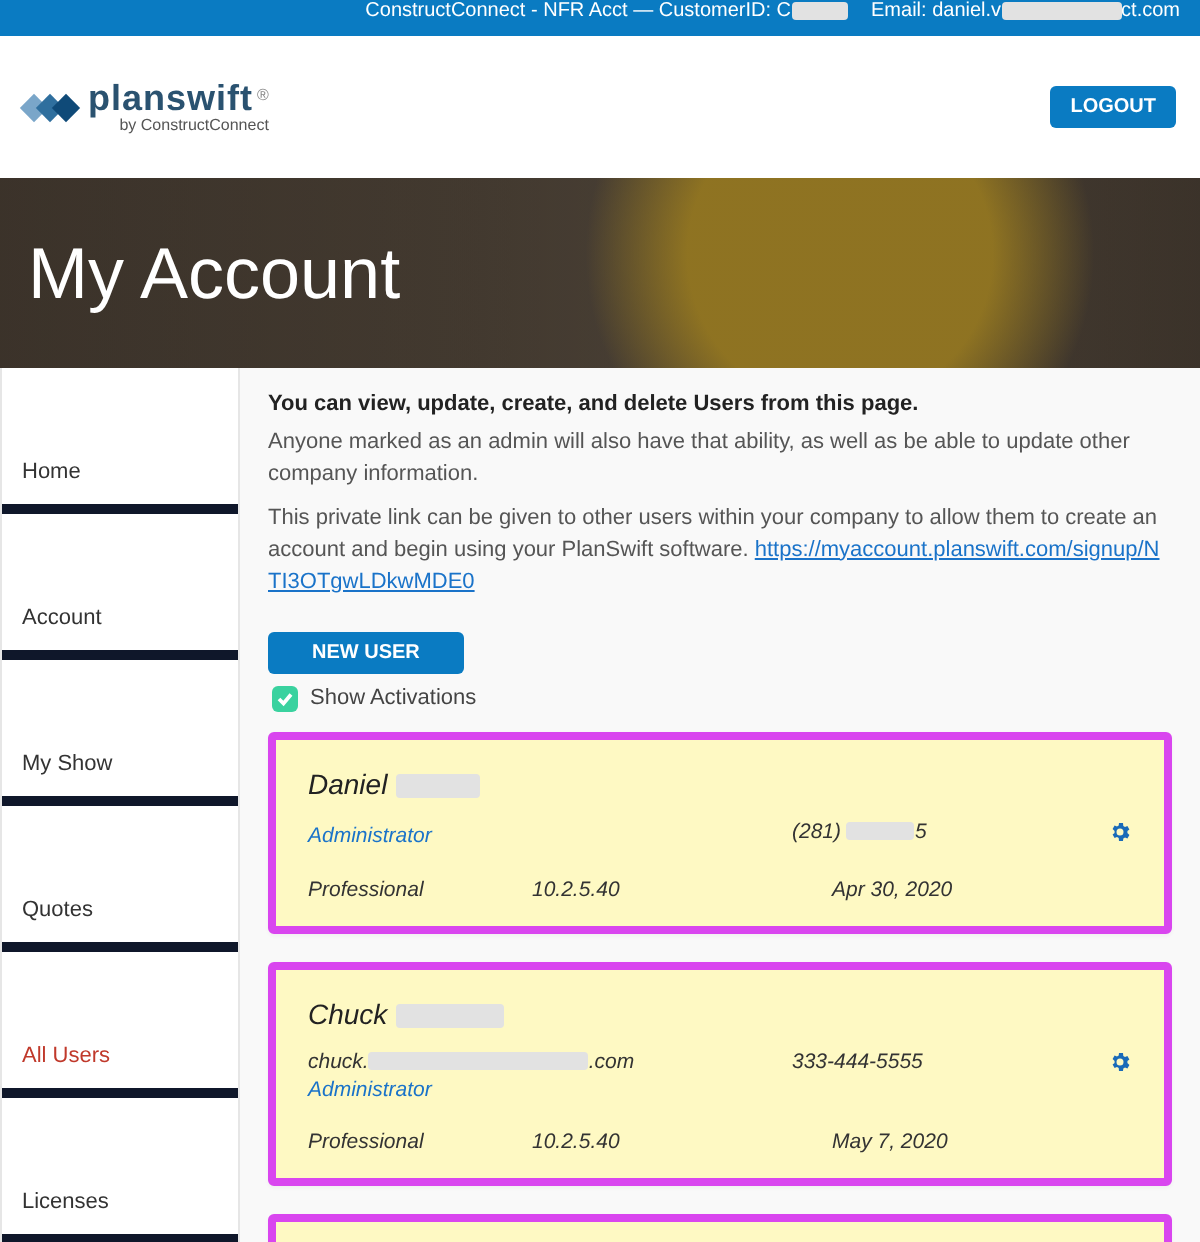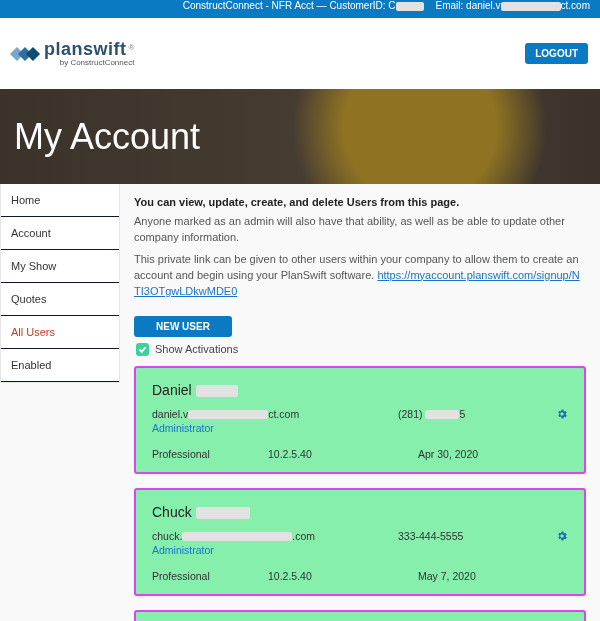--- a/index.html
+++ b/index.html
@@ -17,33 +17,33 @@
   .logo-text .reg { font-size:8px; color:#888; vertical-align:super; margin-left:2px;}
   .logo-text .byline { font-size:8px; color:#555; text-align:right; margin-top:1px;}
   .logout-btn { background:#0a7bc2; color:#fff; border:none; border-radius:3px; padding:5px 10px; font-size:10px; font-weight:700; cursor:pointer;}
   .hero { background: linear-gradient(rgba(60,50,40,0.55),rgba(60,50,40,0.55)),
             radial-gradient(circle at 70% 40%, #f3c21a 0%, #f3c21a 18%, rgba(243,194,26,0) 30%),
             linear-gradient(90deg,#3a332c 0%,#4a4238 40%,#5a5145 60%,#3a332c 100%);
           height:95px; display:flex; align-items:center; padding-left:14px;}
   .hero h1 { color:#fff; font-size:36px; font-weight:400;}
   .content { display:flex; background:#f9f9f9; min-height:460px; padding-bottom:10px;}
   .sidebar { width:120px; background:#fff; border:1px solid #e6e6e6; border-top:none; align-self:flex-start;}
-  .sidebar .item { padding:10px 10px; font-size:11px; color:#333; border-bottom:1px solid #0f172a; cursor:pointer;}
+  .sidebar .item { padding:10px 10px; font-size:11px; color:#333; border-bottom:5px solid #0f172a; cursor:pointer;margin-top:36px;}
   .sidebar .item.active { color:#c0392b;}
   .main { flex:1; padding:12px 14px 0 14px;}
   .intro-row { display:flex; justify-content:space-between; align-items:flex-start; gap:10px;flex-direction:column;}
   .intro-text { flex:1;}
   .intro-text .lead { font-size:11px; font-weight:700; color:#222; margin-bottom:6px;}
   .intro-text p { font-size:11px; color:#555; line-height:1.45; margin-bottom:6px;}
   .intro-text a { color:#1a73c9; text-decoration:underline; word-break:break-all;}
   .newuser-btn { background:#0a7bc2; color:#fff; border:none; border-radius:3px; padding:5px 22px; font-size:10px; font-weight:600; cursor:pointer; white-space:nowrap;}
   .showact { display:flex; align-items:center; gap:6px; margin:6px 0 10px 2px; font-size:11px; color:#444;}
   .chk { width:13px; height:13px; border-radius:3px; background:#3ad29f; display:flex; align-items:center; justify-content:center;}
   .chk svg { width:9px; height:9px; stroke:#fff; stroke-width:2.5; fill:none;}
-  .card { background:#86efac; border:2px solid #d946ef; border-radius:3px; box-shadow:0 1px 2px rgba(0,0,0,0.04); padding:14px 16px 12px 16px; margin-bottom:14px;}
+  .card { background:#fef9c3; border:4px solid #d946ef; border-radius:3px; box-shadow:0 1px 2px rgba(0,0,0,0.04); padding:14px 16px 12px 16px; margin-bottom:14px;font-style:italic;}
   .uname { font-size:14px; color:#222; margin-bottom:10px; font-weight:500;}
   .row1 { display:flex; align-items:flex-start;}
   .col-email { flex:1; font-size:10.5px; color:#333;}
   .role { color:#1a73c9; font-size:10.5px; margin-top:2px;}
   .col-phone { width:150px; font-size:10.5px; color:#333;}
   .col-gear { width:20px; text-align:right;}
   .gear { color:#1a6bb8; cursor:pointer;}
   .row2 { display:flex; margin-top:14px; font-size:10.5px; color:#333;}
   .col-plan { flex:1;}
   .col-ver { width:150px;}
@@ -81,21 +81,21 @@
   <h1>My Account</h1>
 </div>
 
 <div class="content">
   <nav class="sidebar">
     <div class="item">Home</div>
     <div class="item">Account</div>
     <div class="item">My Show</div>
     <div class="item">Quotes</div>
     <div class="item active">All Users</div>
-    <div class="item">Enabled</div>
+    <div class="item">Licenses</div>
   </nav>
 
   <div class="main">
     <div class="intro-row">
       <div class="intro-text">
         <div class="lead">You can view, update, create, and delete Users from this page.</div>
         <p>Anyone marked as an admin will also have that ability, as well as be able to update other company information.</p>
         <p>
           <span>This private link can be given to other users within your company to allow them to create an account and begin using your PlanSwift software. </span><a href="#">https://myaccount.planswift.com/signup/NTI3OTgwLDkwMDE0</a>
         </p>
@@ -111,23 +111,20 @@
       </span>
       <span>Show Activations</span>
     </label>
 
     <div class="card">
       <div class="uname">
         <span>Daniel</span> <span class="redact" style="width:42px;height:12px;"></span>
       </div>
       <div class="row1">
         <div class="col-email">
-          <div>
-            <span>daniel.v</span><span class="redact" style="width:80px;"></span><span>ct.com</span>
-          </div>
           <div class="role">Administrator</div>
         </div>
         <div class="col-phone">
           <span>(281)</span> <span class="redact" style="width:34px;"></span><span>5</span>
         </div>
         <div class="col-gear">
           <span class="gear">
             <svg width="12" height="12" viewBox="0 0 24 24" fill="#1a6bb8">
                 <path d="M19.4 13a7.5 7.5 0 0 0 0-2l2-1.6-2-3.4-2.4 1a7 7 0 0 0-1.7-1L15 3h-4l-.3 2.5a7 7 0 0 0-1.7 1l-2.4-1-2 3.4L6.6 11a7.5 7.5 0 0 0 0 2l-2 1.6 2 3.4 2.4-1a7 7 0 0 0 1.7 1L11 21h4l.3-2.5a7 7 0 0 0 1.7-1l2.4 1 2-3.4Zm-7.4 2.5A3.5 3.5 0 1 1 15.5 12 3.5 3.5 0 0 1 12 15.5Z"></path>
               </svg>

